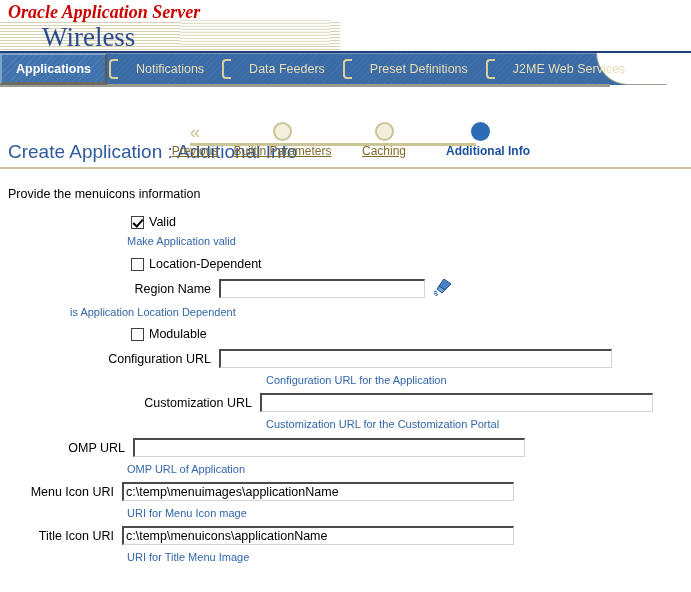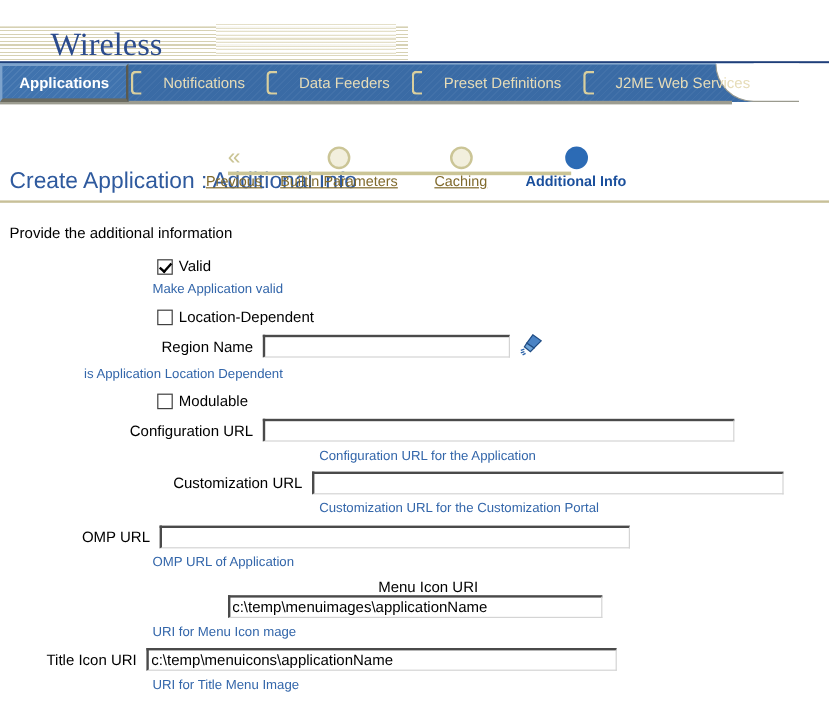--- a/index.html
+++ b/index.html
@@ -335,20 +335,21 @@
     vertical-align: middle;
     cursor: pointer;
   }
 </style>
 </head>
 <body>
 
 <div class="banner">
   <div class="banner-stripes"></div>
   <div class="banner-stripes-2"></div>
+  <div class="brand-top">Oracle Application Server</div>
   <div class="brand-bottom">Wireless</div>
   <div class="banner-rule"></div>
 </div>
 
 <div class="tabbar">
   <div class="tabbar-blue"></div>
   <div class="tabbar-shadow"></div>
   <div class="tabbar-curve"></div>
   <div class="tabs">
     <div class="tab active">
@@ -389,34 +390,34 @@
       <span class="train-label">Builtin Parameters</span>
     </div>
 
     <div class="train-node" style="width:92px;">
       <div class="train-dot-wrap">
         <div class="train-dot"></div>
       </div>
       <span class="train-label">Caching</span>
     </div>
 
-    <div class="train-node" style="width:100px;">
+    <div class="train-node" style="width:100px;text-align:right;">
       <div class="train-dot-wrap">
         <div class="train-dot filled"></div>
       </div>
       <span class="train-label current">Additional Info</span>
     </div>
 
   </div>
 </div>
 
 <div class="page-title">Create Application : Additional Info</div>
 <div class="title-rule"></div>
 
-<div class="instruction">Provide the additional information</div>
+<div class="instruction">Provide the menuicons information</div>
 
 <div class="form">
 
   <div class="row" style="margin-left:131px; margin-top:7px;">
     <span class="cb checked"></span>
     <span class="cb-label">Valid</span>
   </div>
   <div class="hint" style="margin-left:127px; margin-top:6px;">Make Application valid</div>
 
   <div class="row" style="margin-left:131px; margin-top:10px;">
@@ -453,23 +454,23 @@
     <input class="txt" style="width: 393px;" type="text" value="">
   </div>
   <div class="hint" style="margin-left:266px; margin-top:6px;">Customization URL for the Customization Portal</div>
 
   <div class="row" style="margin-top:8px;">
     <span class="lbl" style="width:133px;">OMP URL</span>
     <input class="txt" style="width: 392px;" type="text" value="">
   </div>
   <div class="hint" style="margin-left:127px; margin-top:6px;">OMP URL of Application</div>
 
-  <div class="row" style="margin-top:7px;flex-direction:column;">
+  <div class="row" style="margin-top:7px;">
     <span class="lbl" style="width:122px;">Menu Icon URI</span>
-    <input class="txt" style="width: 312px;" type="text" value="c:\temp\menuimages\applicationName">
+    <input class="txt" style="width: 392px;" type="text" value="c:\temp\menuimages\applicationName">
   </div>
   <div class="hint" style="margin-left:127px; margin-top:6px;">URI for Menu Icon mage</div>
 
   <div class="row" style="margin-top:7px;">
     <span class="lbl" style="width:122px;">Title Icon URI</span>
     <input class="txt" style="width: 392px;" type="text" value="c:\temp\menuicons\applicationName">
   </div>
   <div class="hint" style="margin-left:127px; margin-top:6px;">URI for Title Menu Image</div>
 
 </div>

